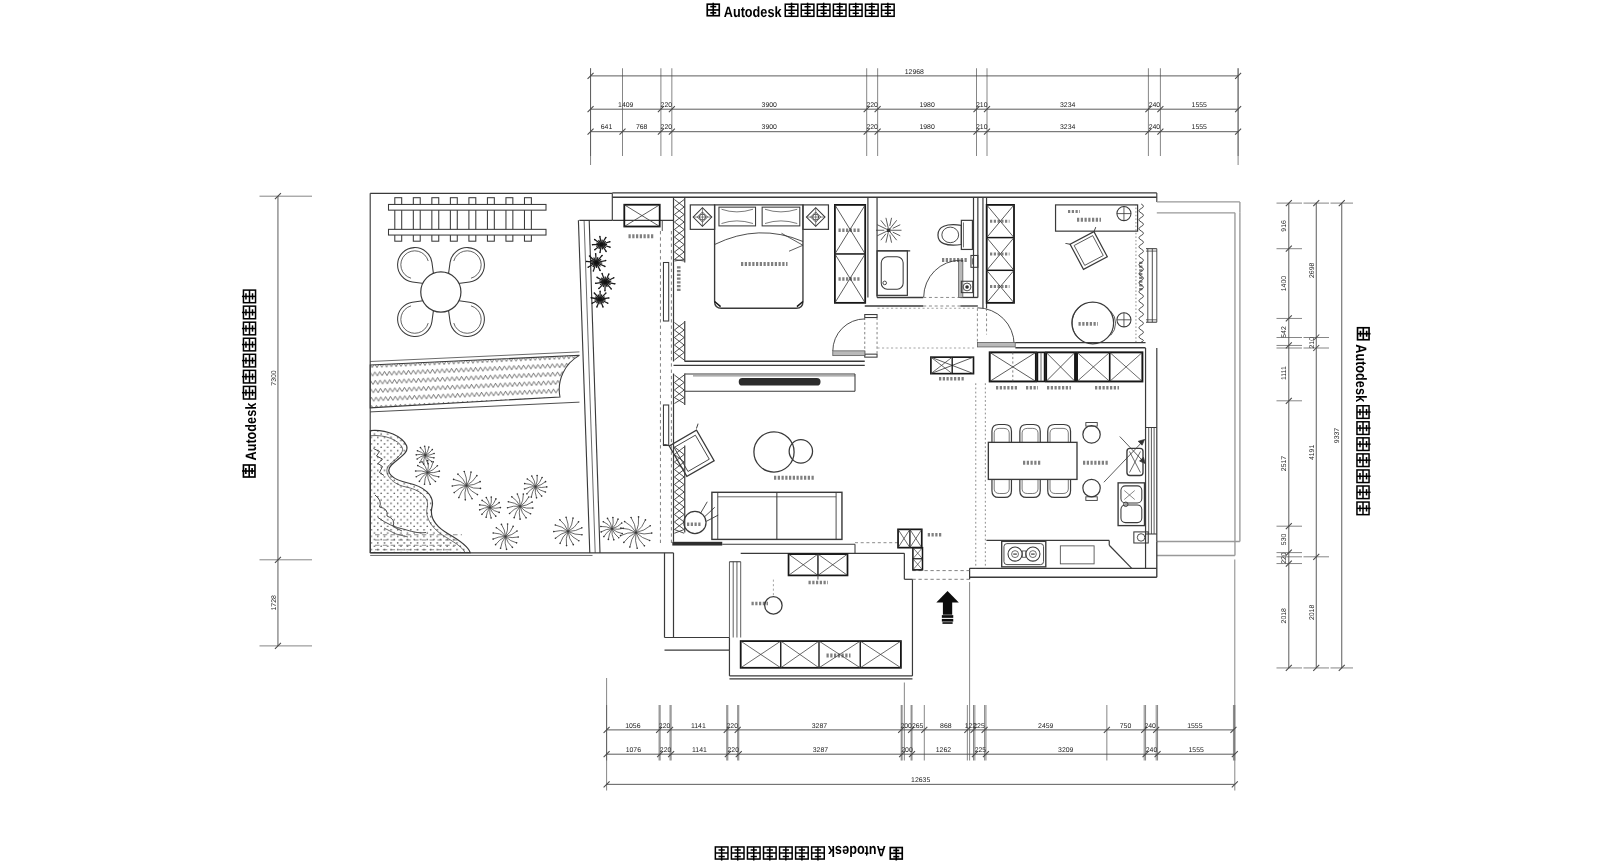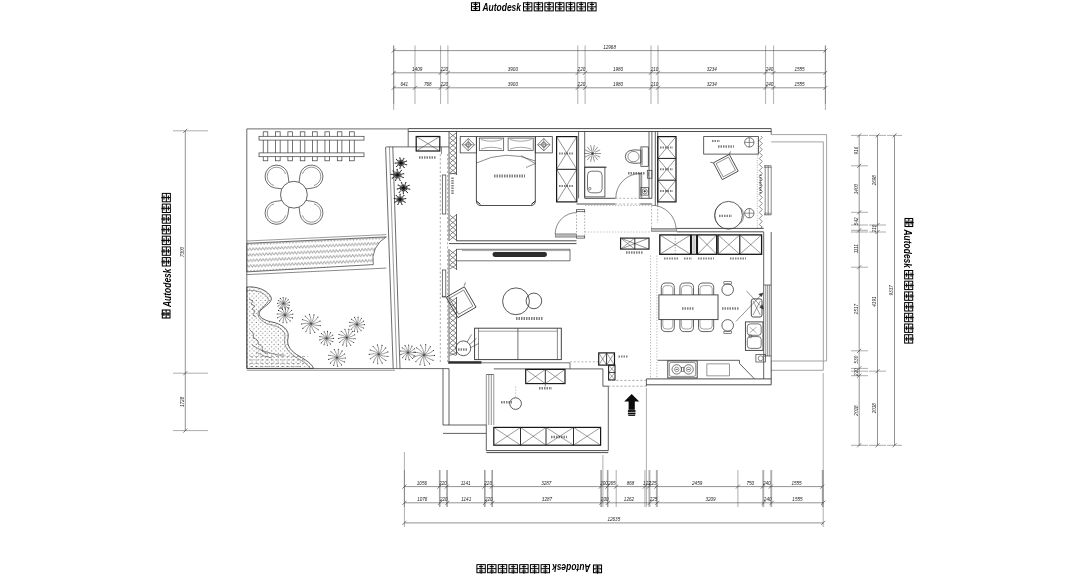--- a/index.html
+++ b/index.html
@@ -1,15 +1,15 @@
 <!DOCTYPE html>
 <html><head><meta charset="utf-8"><title>floorplan</title>
 <style>
 html,body{margin:0;padding:0;background:#fff;}
-#page{width:1074px;height:576px;position:relative;overflow:hidden;background:#f0abfc;font-style:italic;}
+#page{width:1074px;height:576px;position:relative;overflow:hidden;background:#f0abfc;}
 </style></head><body>
 <div id="page">
 <svg width="1074" height="576" viewBox="0 0 1074 576" xmlns="http://www.w3.org/2000/svg">
 <defs>
 <pattern id="herr" width="6.4" height="5.6" patternUnits="userSpaceOnUse" patternTransform="rotate(-2.6)">
 <path d="M0,4.2 L1.6,1.4 L3.2,4.2 L4.8,1.4 L6.4,4.2" fill="none" stroke="#4a4a4a" stroke-width="0.5"></path>
 </pattern>
 <pattern id="dots" width="4.4" height="4.4" patternUnits="userSpaceOnUse">
 <circle cx="1.1" cy="1.1" r="0.55" fill="#555"></circle>
 <circle cx="3.3" cy="3.3" r="0.55" fill="#555"></circle>

